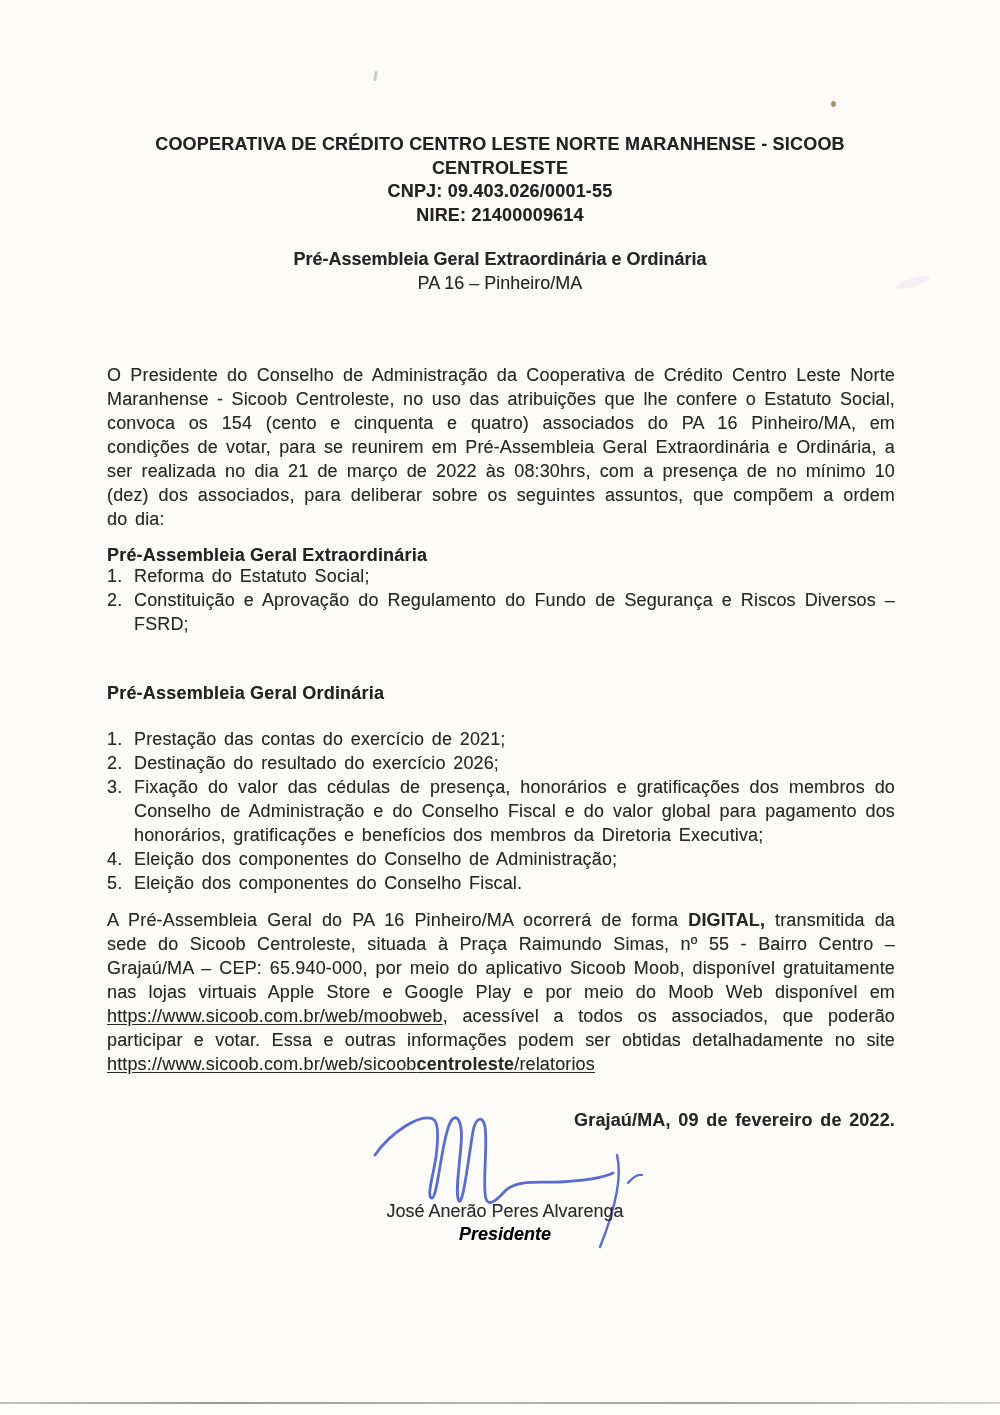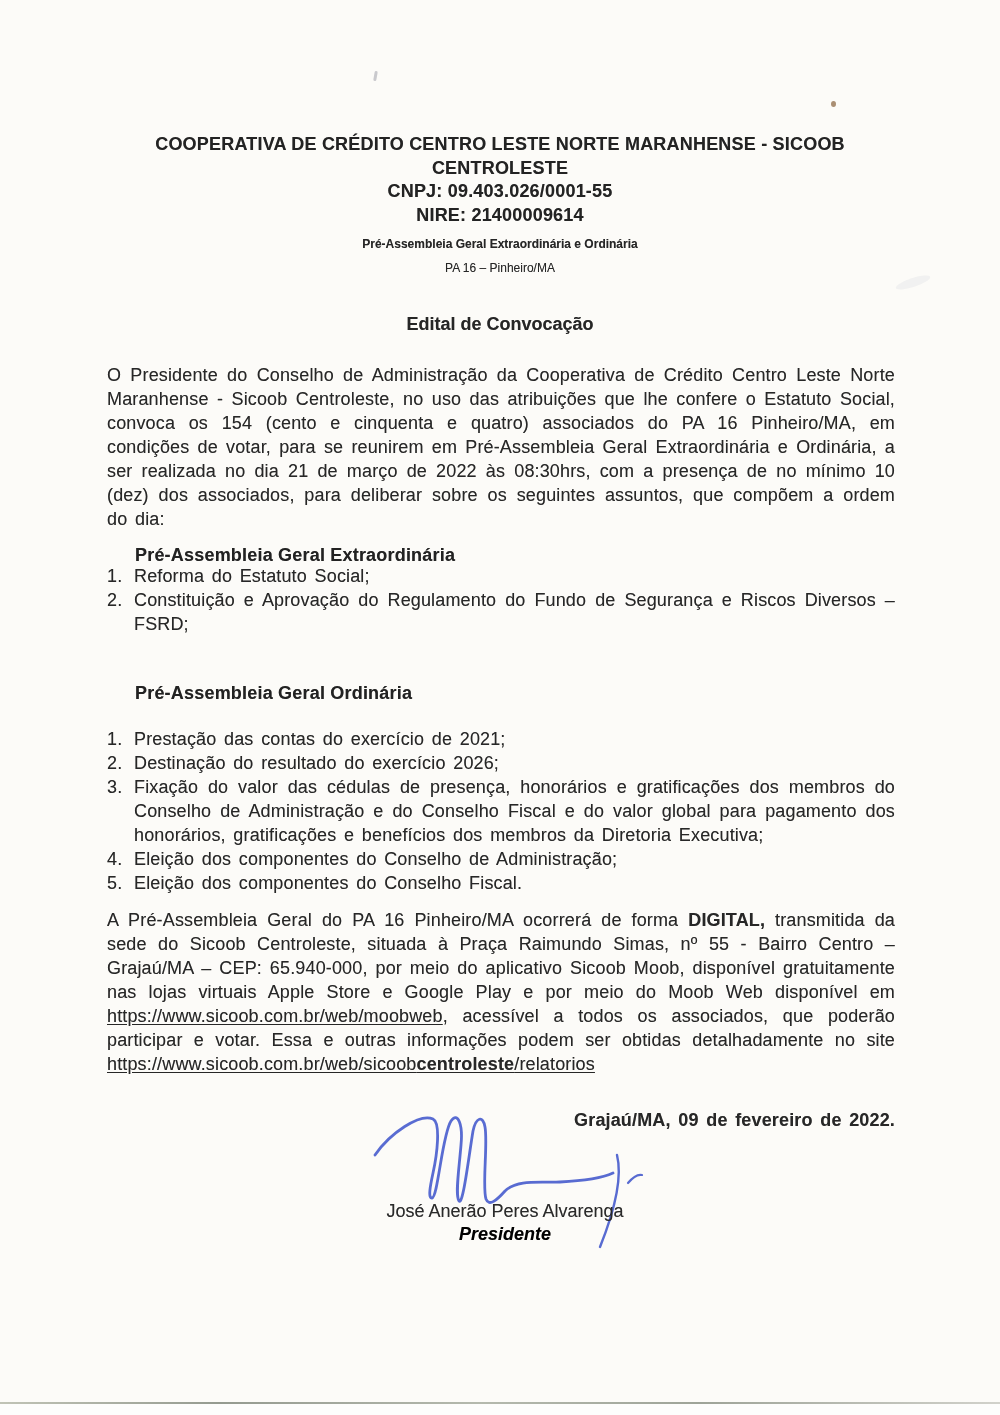--- a/index.html
+++ b/index.html
@@ -23,21 +23,20 @@
   }
   .body-text{
     font-size:18px;line-height:24px;letter-spacing:.15px;word-spacing:2.5px;
     text-align:justify;color:#272727;
     text-shadow:0 0 .3px rgba(0,0,0,.3);
   }
   .content{left:107px;width:788px;}
   .section-h{
     font-size:18px;font-weight:bold;letter-spacing:.2px;color:#222;
     text-shadow:0 0 .4px rgba(0,0,0,.35);
-    margin-left:28px;
   }
   ol.num{
     margin:0;padding:0;list-style:none;counter-reset:n;
   }
   ol.num li{
     counter-increment:n;position:relative;padding-left:27px;
     text-align:justify;
   }
   ol.num li::before{
     content:counter(n) ".";
@@ -79,26 +78,25 @@
   <div class="tick-artifact"></div>
   <div class="dot-artifact"></div>
   <div class="smudge-artifact"></div>
 
   <div class="blk center hdr" style="top:133px;padding:0 100px;box-sizing:border-box;">
     <div>COOPERATIVA DE CRÉDITO CENTRO LESTE NORTE MARANHENSE - SICOOB CENTROLESTE</div>
     <div>CNPJ: 09.403.026/0001-55</div>
     <div>NIRE: 21400009614</div>
   </div>
 
-  <div class="blk center" style="top:233px;font-size:12px;line-height:23.5px;">
+  <div class="blk center" style="top:248px;font-size:18px;line-height:23.5px;">
     <div class="bold" style="text-shadow:0 0 .4px rgba(0,0,0,.35);">Pré-Assembleia Geral Extraordinária e Ordinária</div>
     <div style="text-shadow:0 0 .3px rgba(0,0,0,.3);">PA 16 – Pinheiro/MA</div>
   </div>
 
-  <div class="blk center bold" style="top:314px;font-size:18px;text-shadow:0 0 .4px rgba(0,0,0,.35);">Edital de Convocação</div>
 
   <p class="blk content body-text" style="top:363px;margin:0;">O Presidente do Conselho de Administração da Cooperativa de Crédito Centro Leste Norte Maranhense - Sicoob Centroleste, no uso das atribuições que lhe confere o Estatuto Social, convoca os 154 (cento e cinquenta e quatro) associados do PA 16 Pinheiro/MA, em condições de votar, para se reunirem em Pré-Assembleia Geral Extraordinária e Ordinária, a ser realizada no dia 21 de março de 2022 às 08:30hrs, com a presença de no mínimo 10 (dez) dos associados, para deliberar sobre os seguintes assuntos, que compõem a ordem do dia:</p>
 
   <div class="blk content section-h" style="top:545px;">Pré-Assembleia Geral Extraordinária</div>
 
   <ol class="blk content body-text num" style="top:564px;">
     <li><span>Reforma do Estatuto Social;</span></li>
     <li><span>Constituição e Aprovação do Regulamento do Fundo de Segurança e Riscos Diversos – FSRD;</span></li>
   </ol>
 

